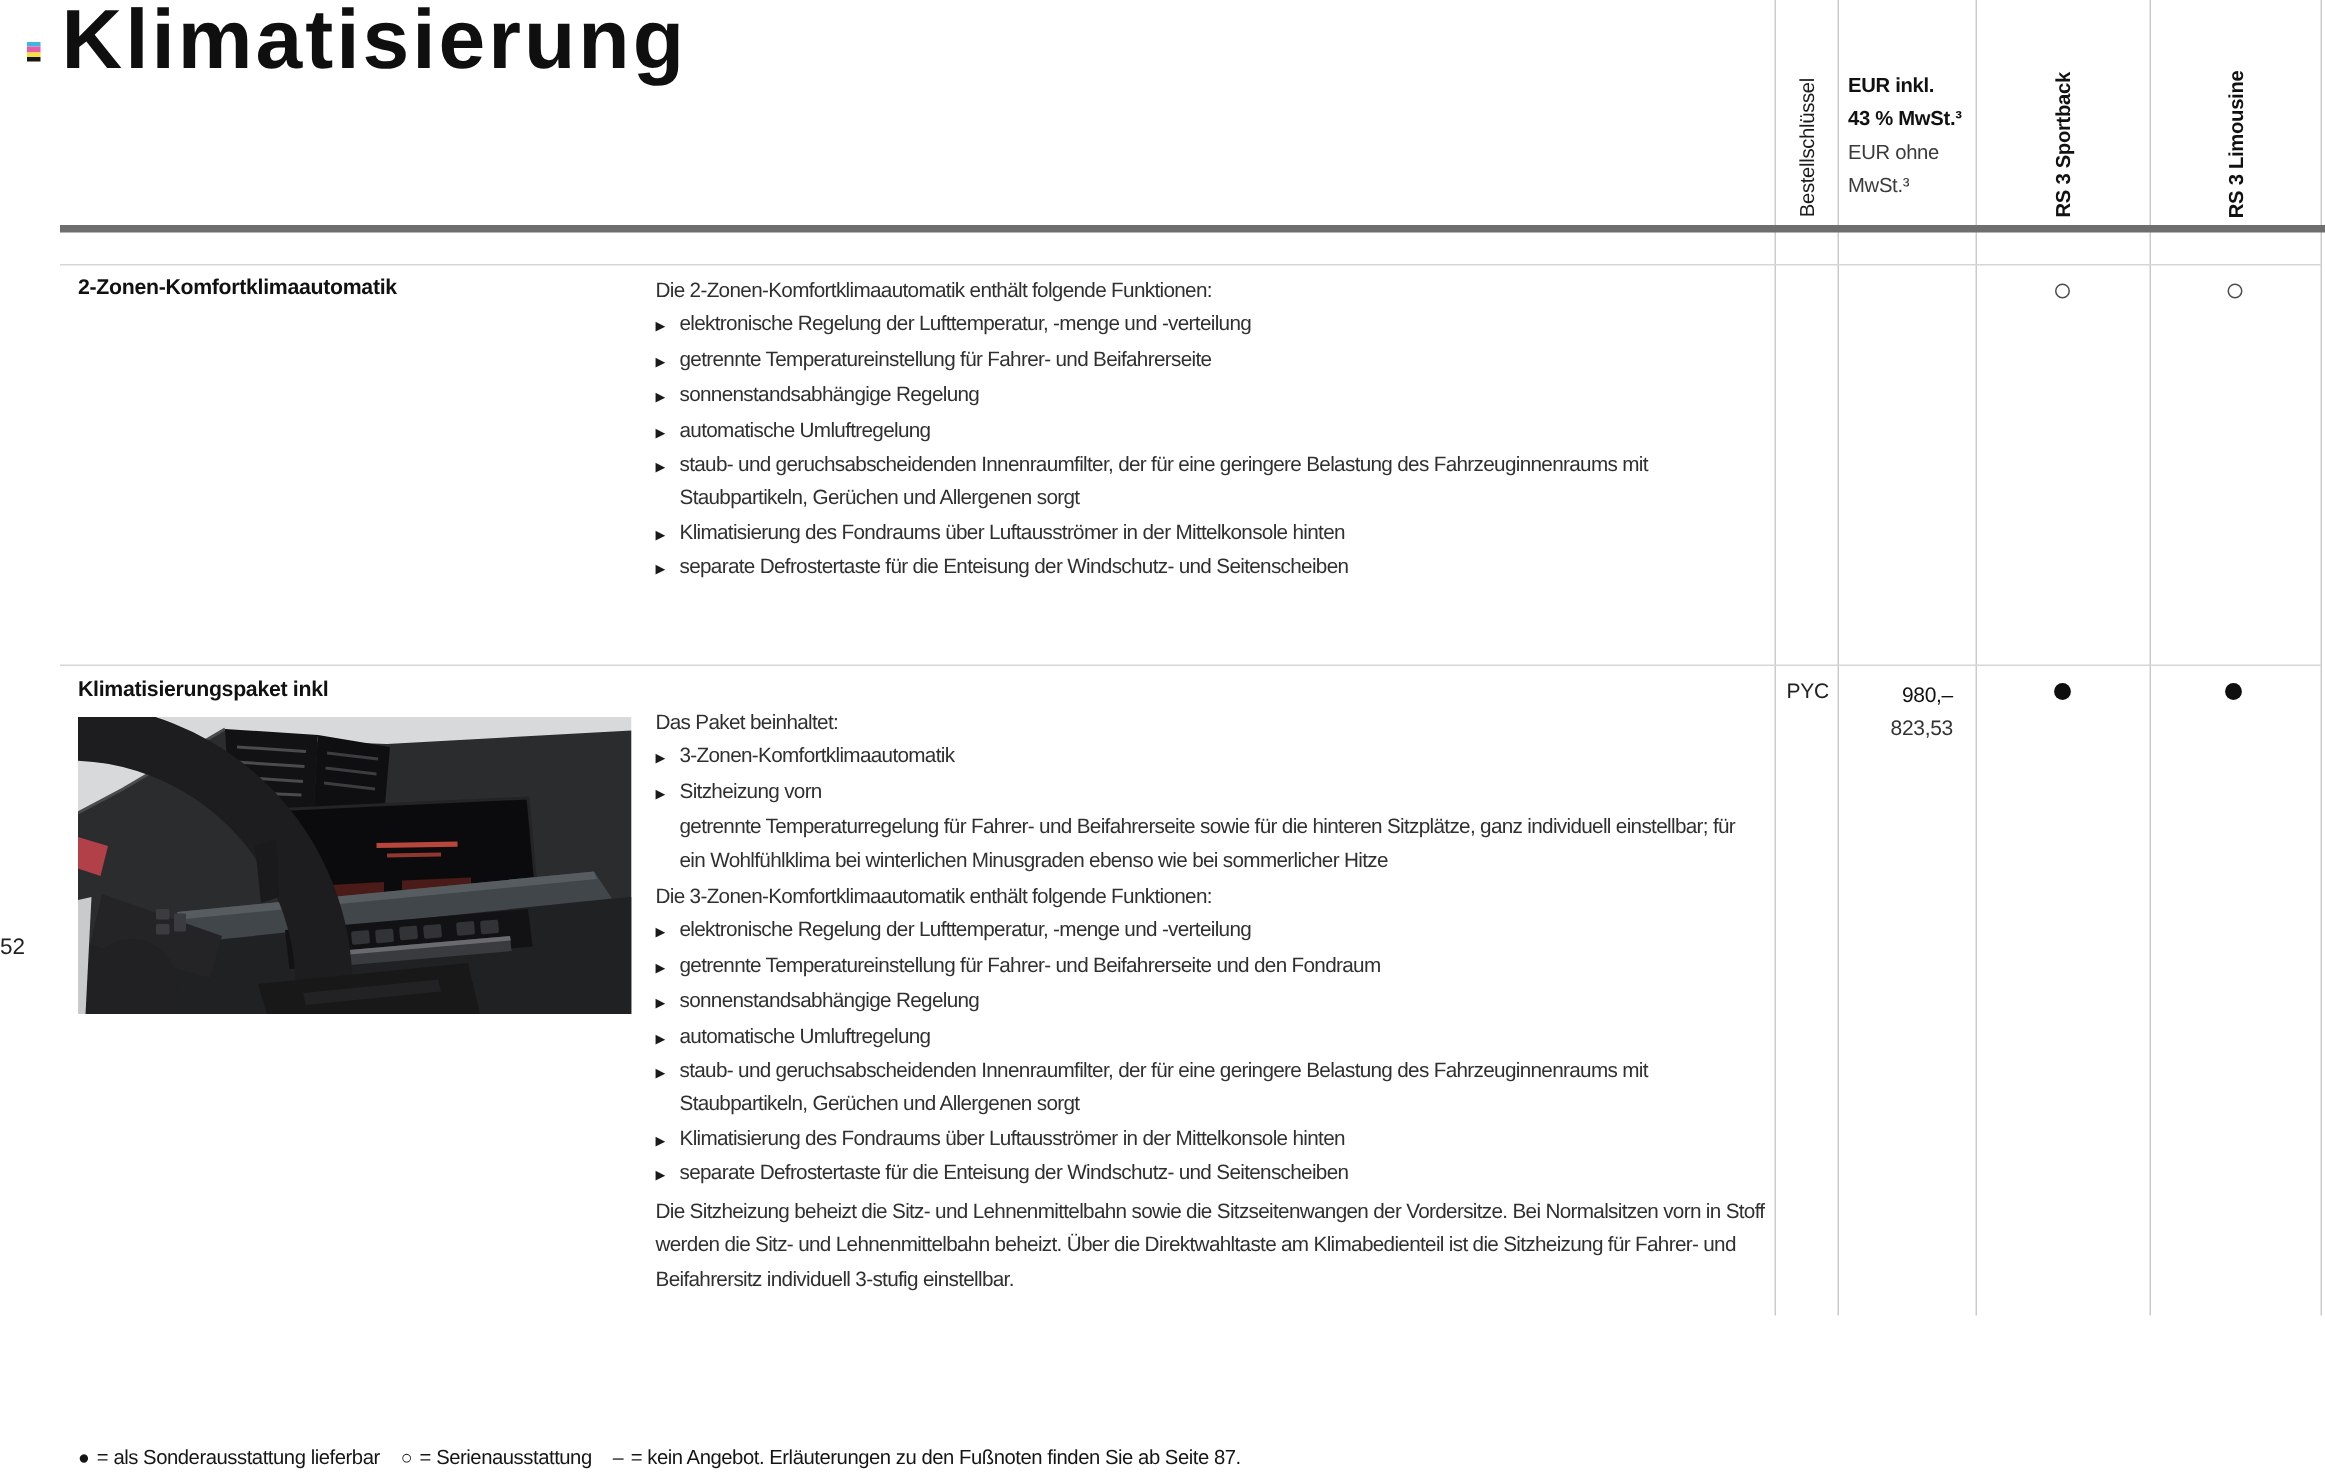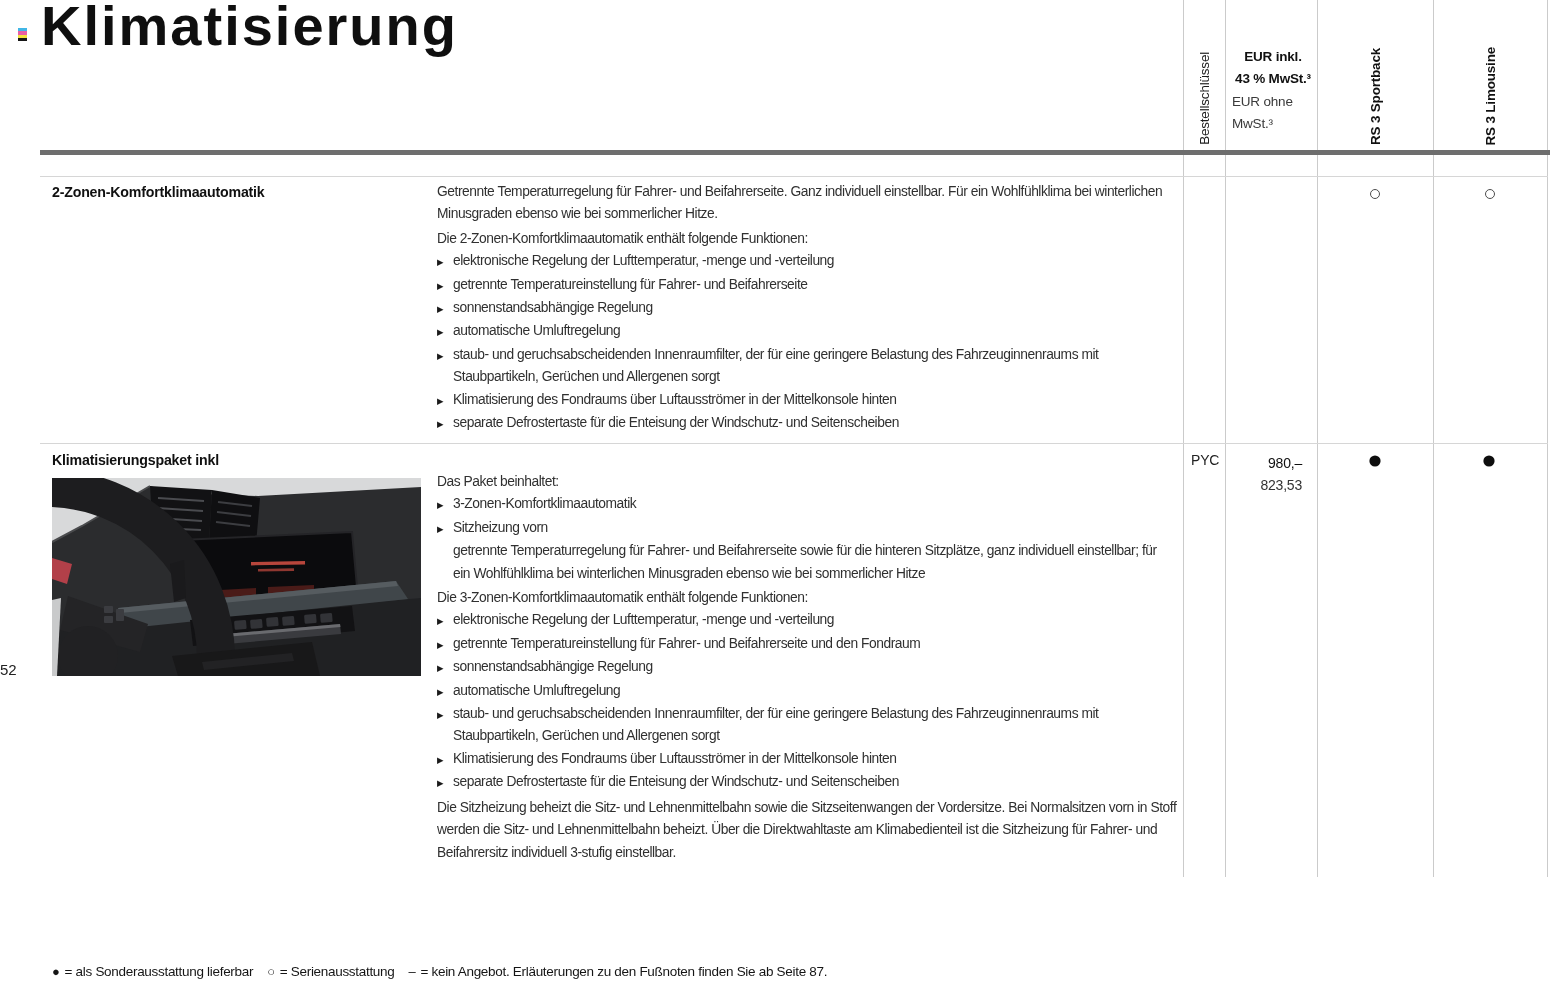--- a/index.html
+++ b/index.html
@@ -22,21 +22,21 @@
   .hline{position:absolute;left:40px;width:1508px;height:1px;background:#d6d6d6;}
 
   
   .vhead{position:absolute;top:0;height:145px;display:flex;justify-content:center;align-items:flex-end;}
   .vtext{writing-mode:vertical-rl;transform:rotate(180deg);font-size:13.5px;letter-spacing:-0.2px;
          color:#1c1c1c;white-space:nowrap;}
   .vhead.bold .vtext{font-weight:bold;color:#111;}
 
   .price-head{position:absolute;left:1232px;top:46px;width:82px;font-size:13.5px;line-height:22.4px;
               color:#3a3a3a;letter-spacing:-0.2px;}
-  .price-head .b{font-weight:bold;color:#111;text-align:center;}
+  .price-head .b{font-weight:bold;color:#111;}
 
   
   .row-title{position:absolute;left:52px;font-weight:bold;font-size:14.2px;letter-spacing:-0.2px;color:#111;}
   .desc{position:absolute;left:437px;width:740px;font-size:13.8px;line-height:22.4px;
         letter-spacing:-0.45px;color:#303030;}
   .desc p{margin:0;}
   .desc .mt{margin-top:2px;}
   .desc .cont{margin-left:16px;}
   .bullet{display:flex;}
   .bmark{flex:0 0 16px;font-size:8.5px;padding-top:1px;color:#1a1a1a;}
@@ -45,21 +45,21 @@
   
   .dot{position:absolute;width:10px;height:10px;border-radius:50%;box-sizing:border-box;}
   .dot-open{border:1.4px solid #4d4d4d;background:#fff;}
   .dot-filled{background:#0e0e0e;transform:scale(1.12);}
 
   .cell-code{position:absolute;left:1191px;top:452px;font-size:14px;letter-spacing:-0.2px;color:#222;}
   .cell-price{position:absolute;left:1225px;top:452px;width:77px;text-align:right;font-size:14px;
               line-height:22.4px;letter-spacing:-0.2px;color:#333;}
   .cell-price .gross{font-weight:normal;color:#101010;}
 
-  .pagenum{position:absolute;left:0;top:661px;font-size:15px;color:#222;}
+  .pagenum{position:absolute;left:0;top:623px;font-size:15px;color:#222;}
 
   .legend{position:absolute;left:52px;top:964px;display:flex;align-items:center;font-size:13.5px;
           letter-spacing:-0.3px;color:#151515;white-space:nowrap;}
   .legend .item{display:flex;align-items:center;margin-right:14px;}
   .legend .sym{margin-right:5px;font-size:13px;}
 
   .interior{position:absolute;left:52px;top:478px;display:block;}
 </style>
 </head>
 <body>
@@ -95,21 +95,20 @@
   </div>
   <div class="vhead bold" style="left:1317px;width:116px">
     <span class="vtext">RS 3 Sportback</span>
   </div>
   <div class="vhead bold" style="left:1433px;width:114px">
     <span class="vtext">RS 3 Limousine</span>
   </div>
 
   <div class="row-title" style="top:184px">2-Zonen-Komfortklimaautomatik</div>
   <div class="desc" style="top:181px">
-    <p>Getrennte Temperaturregelung für Fahrer- und Beifahrerseite. Ganz individuell einstellbar. Für ein Wohlfühlklima bei winterlichen Minusgraden ebenso wie bei sommerlicher Hitze.</p>
     <p class="mt">Die 2-Zonen-Komfortklimaautomatik enthält folgende Funktionen:</p>
     <div>
   <div class="bullet">
     <span class="bmark">▶</span>
     <span class="btext">elektronische Regelung der Lufttemperatur, -menge und -verteilung</span>
   </div>
 
   <div class="bullet">
     <span class="bmark">▶</span>
     <span class="btext">getrennte Temperatureinstellung für Fahrer- und Beifahrerseite</span>

